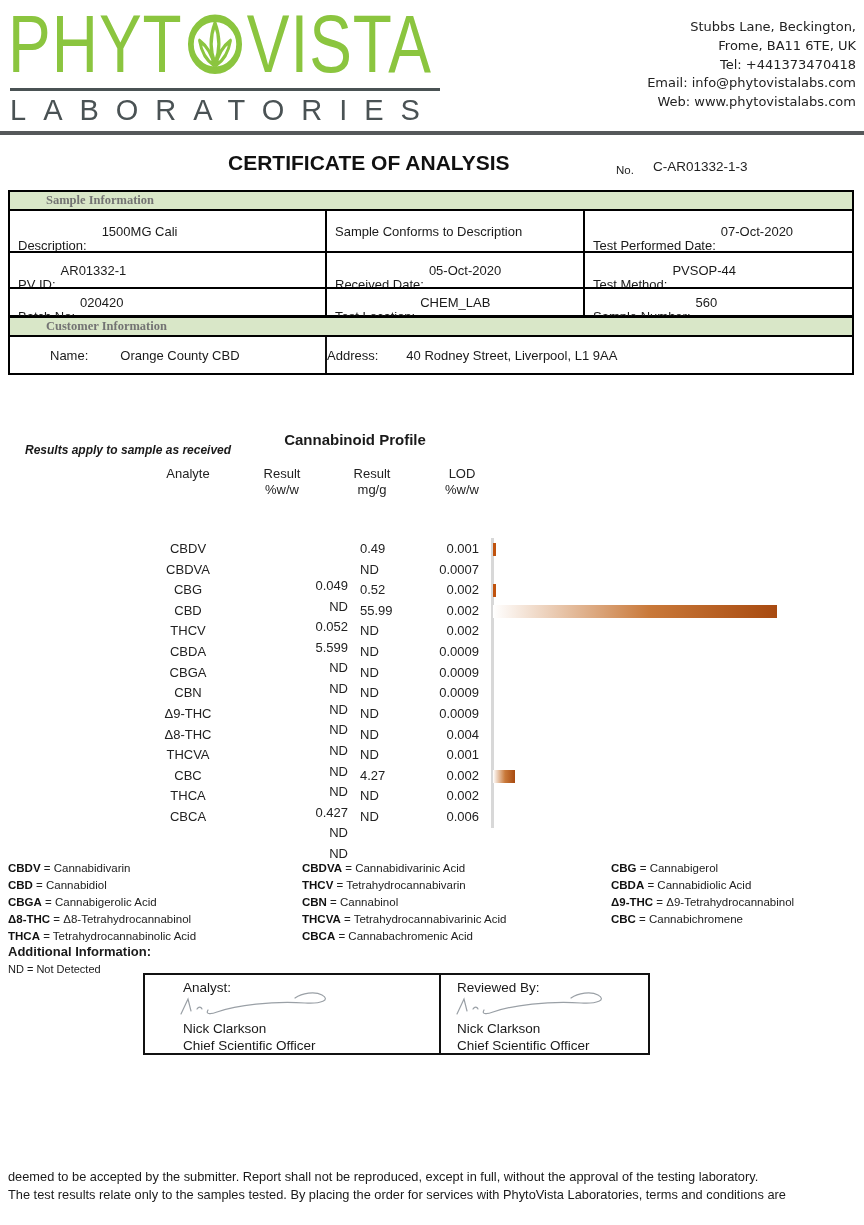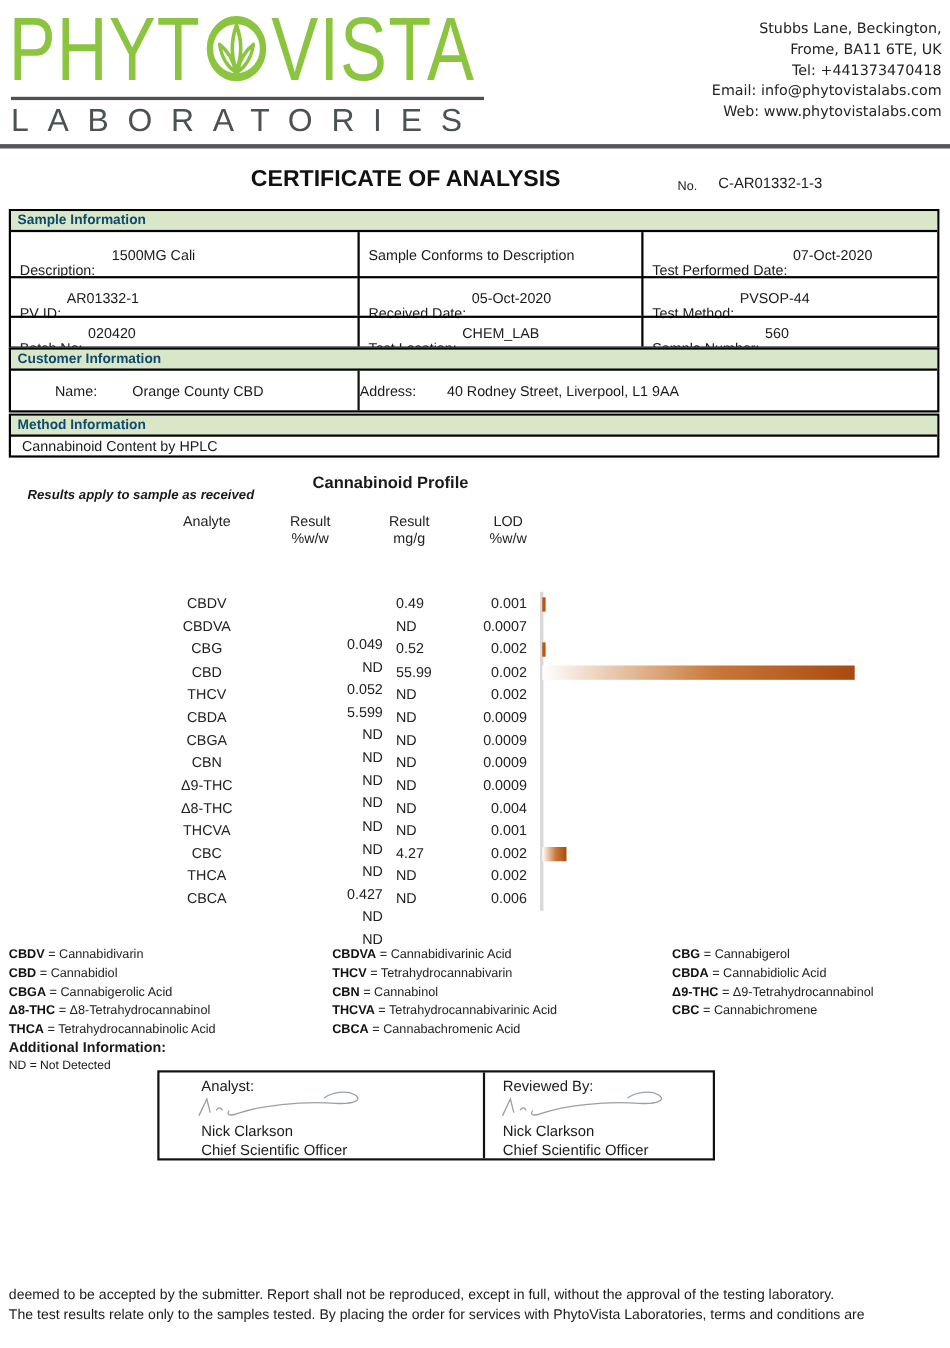--- a/index.html
+++ b/index.html
@@ -20,21 +20,21 @@
            font-family:"DejaVu Sans",sans-serif;font-size:13px;line-height:18.8px;color:#222;}
 
   
   .coa-title{position:absolute;left:228px;top:151px;font-size:21px;font-weight:bold;color:#111;}
   .coa-no-label{position:absolute;left:616px;top:164px;font-size:11.5px;color:#222;}
   .coa-number{position:absolute;left:653px;top:159px;font-size:13.5px;color:#222;}
 
   
   .info-table{position:absolute;left:8px;width:846px;border:2px solid #000;box-sizing:border-box;background:#fff;}
   .sec-head{background:#d9e7c8;border-bottom:2px solid #000;font-weight:bold;font-size:12.5px;
-            padding:1px 0 1px 6px;line-height:15px;color:#0c4a6e;}
+            padding:1px 0 1px 36px;line-height:15px;color:#737373;font-family:Liberation Serif, serif;}
   .si-grid{display:grid;grid-template-columns:315px 258px 1fr;}
   .si-cell{display:flex;align-items:center;padding-left:8px;font-size:13px;box-sizing:border-box;}
   .si-cell .lbl{margin-right:5px;white-space:nowrap;margin-top:28px;}
   .si-cell .val{white-space:nowrap;}
   .si-cell.bl{border-left:2px solid #000;}
   .si-cell.bt{border-top:2px solid #000;}
   .si-cell.r1{height:40px;} .si-cell.r2{height:36px;} .si-cell.r3{height:28px;}
   .si-cell.gap-lg .val{margin-left:10px;}
   .cust-row{display:grid;grid-template-columns:315px 1fr;height:36px;}
   .cust-cell{display:flex;align-items:center;font-size:13px;box-sizing:border-box;}
@@ -160,24 +160,20 @@
         <span class="lbl">Name:</span>
         <span class="val">Orange County CBD</span>
       </div>
       <div class="cust-cell addr">
         <span class="lbl">Address:</span>
         <span class="val">40 Rodney Street, Liverpool, L1 9AA</span>
       </div>
     </div>
   </div>
 
-  <div class="info-table" style="top:376px;">
-    <div class="sec-head">Method Information</div>
-    <div class="method-row">Cannabinoid Content by HPLC</div>
-  </div>
 
   <div class="profile-note">Results apply to sample as received</div>
   <div class="profile-title">Cannabinoid Profile</div>
 
   <div class="col-head ch-analyte">
     <div>Analyte</div>
   </div>
   <div class="col-head ch-pct">
     <div>Result</div>
     <div>%w/w</div>

